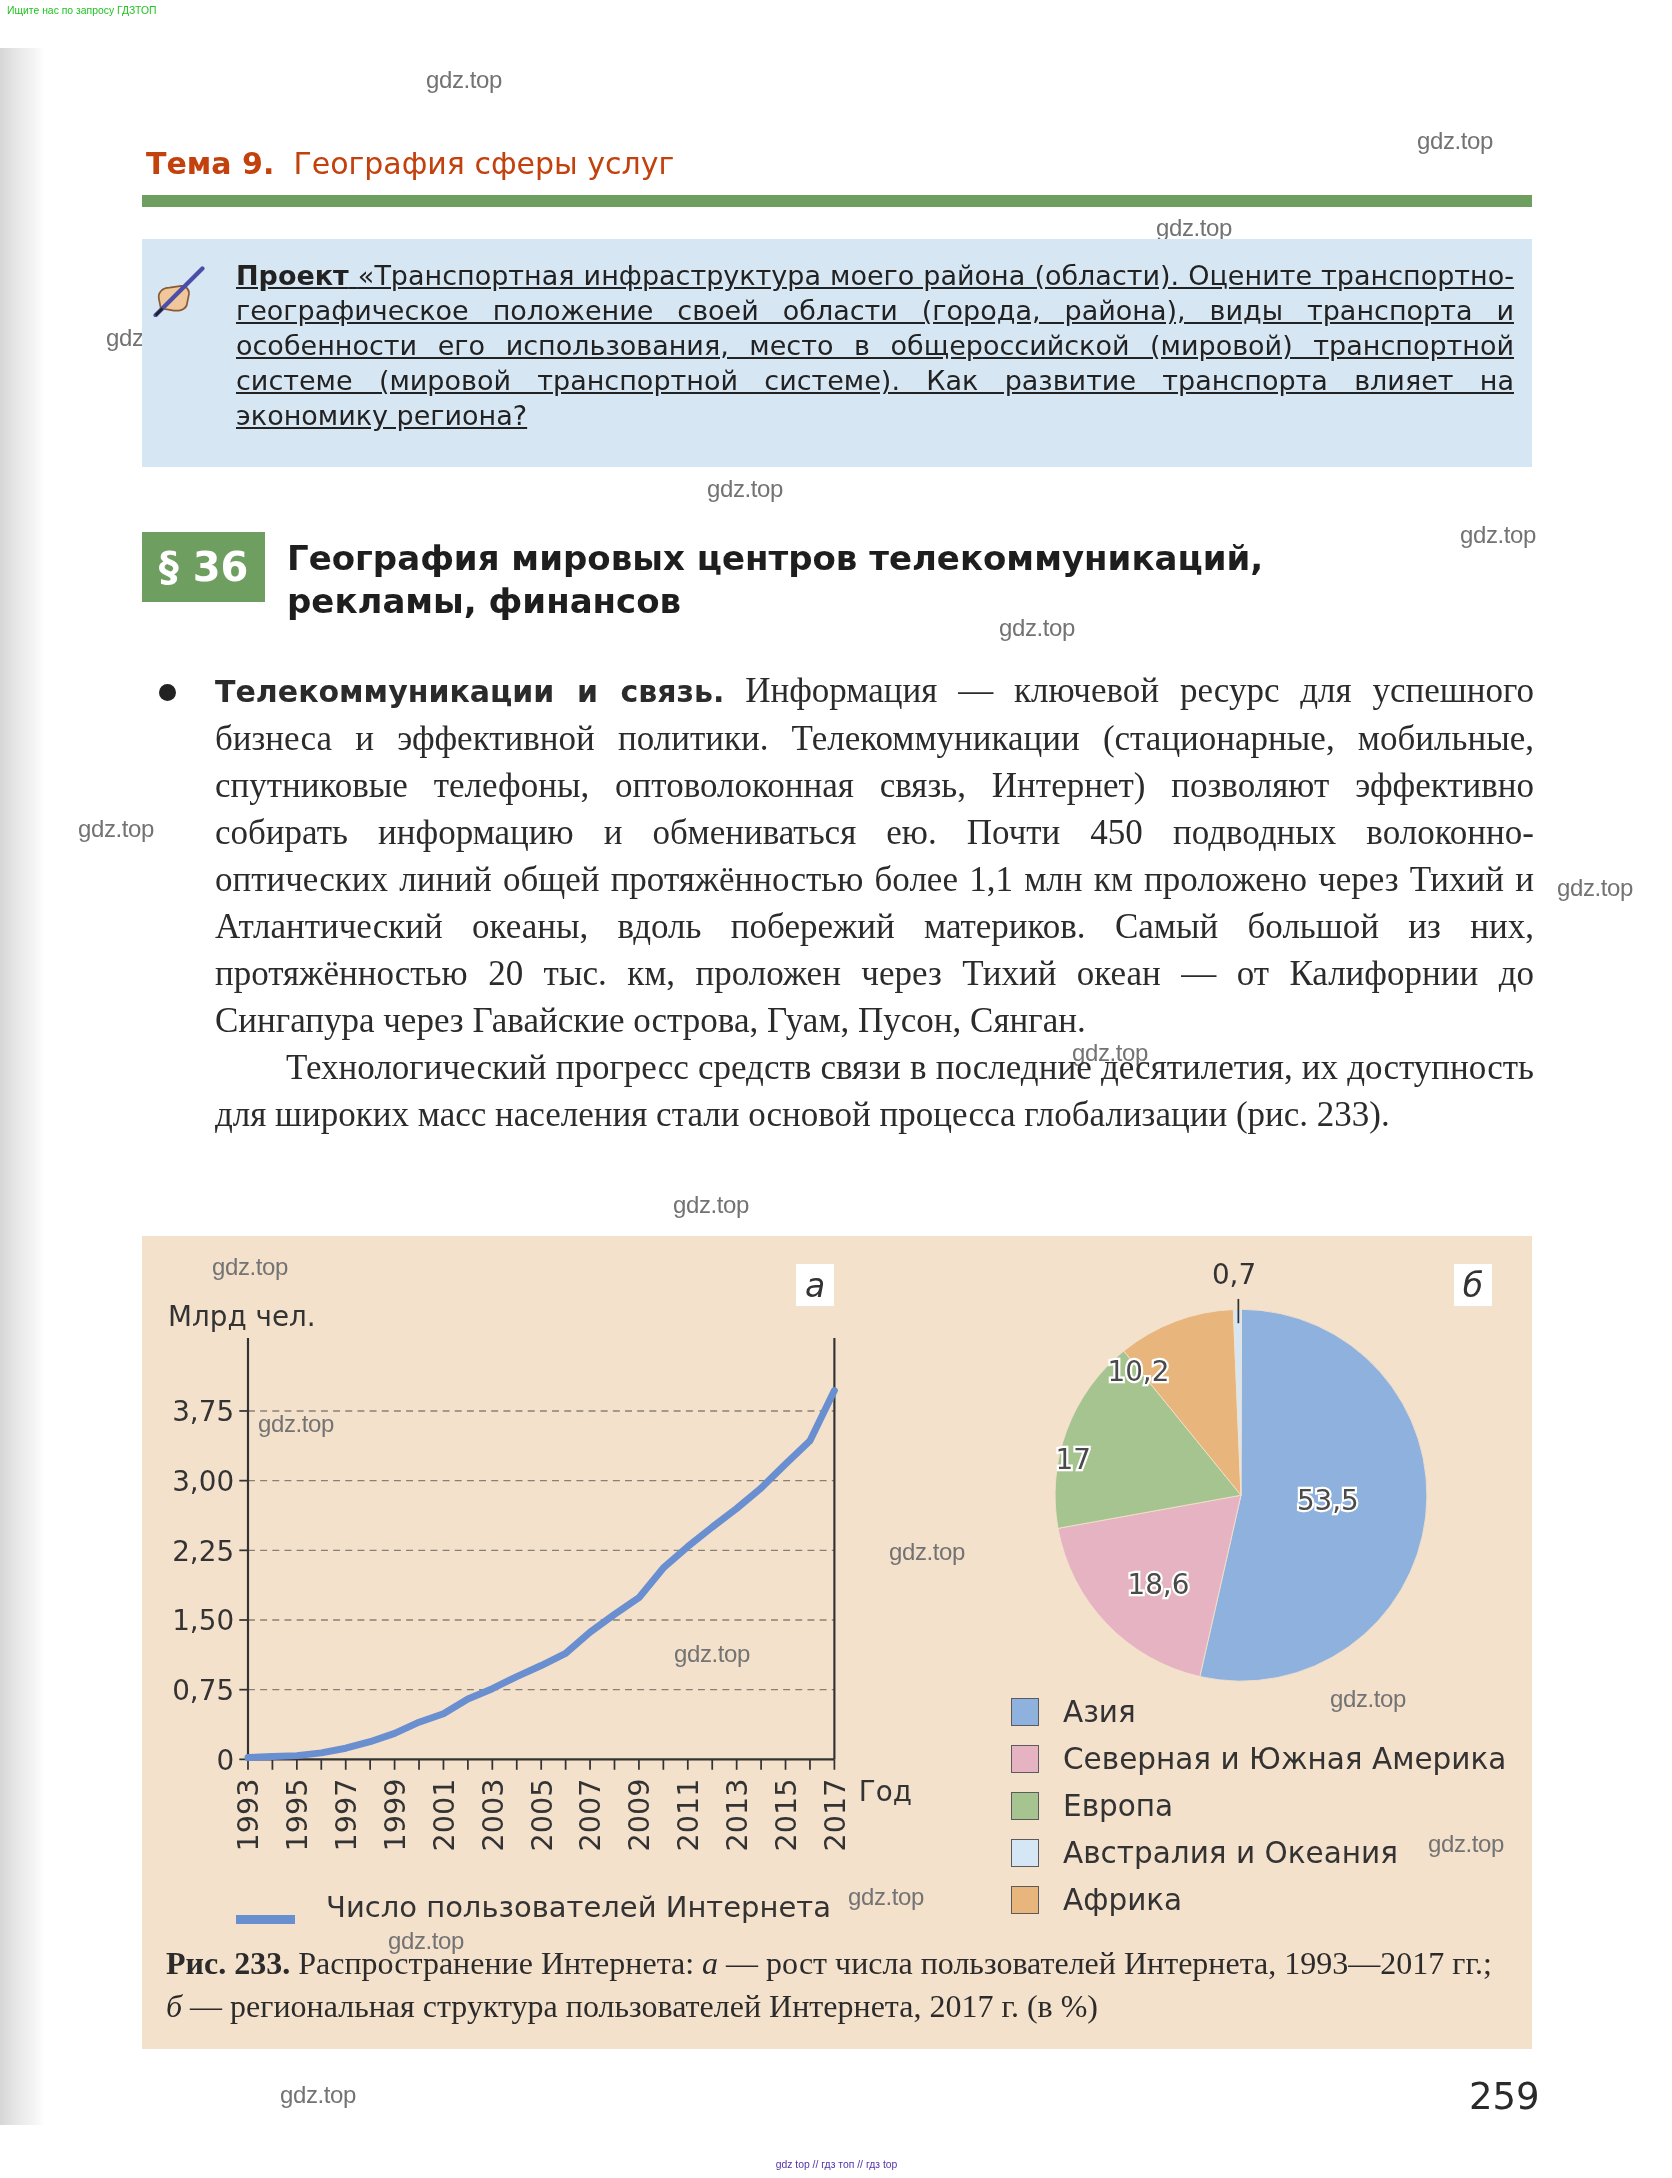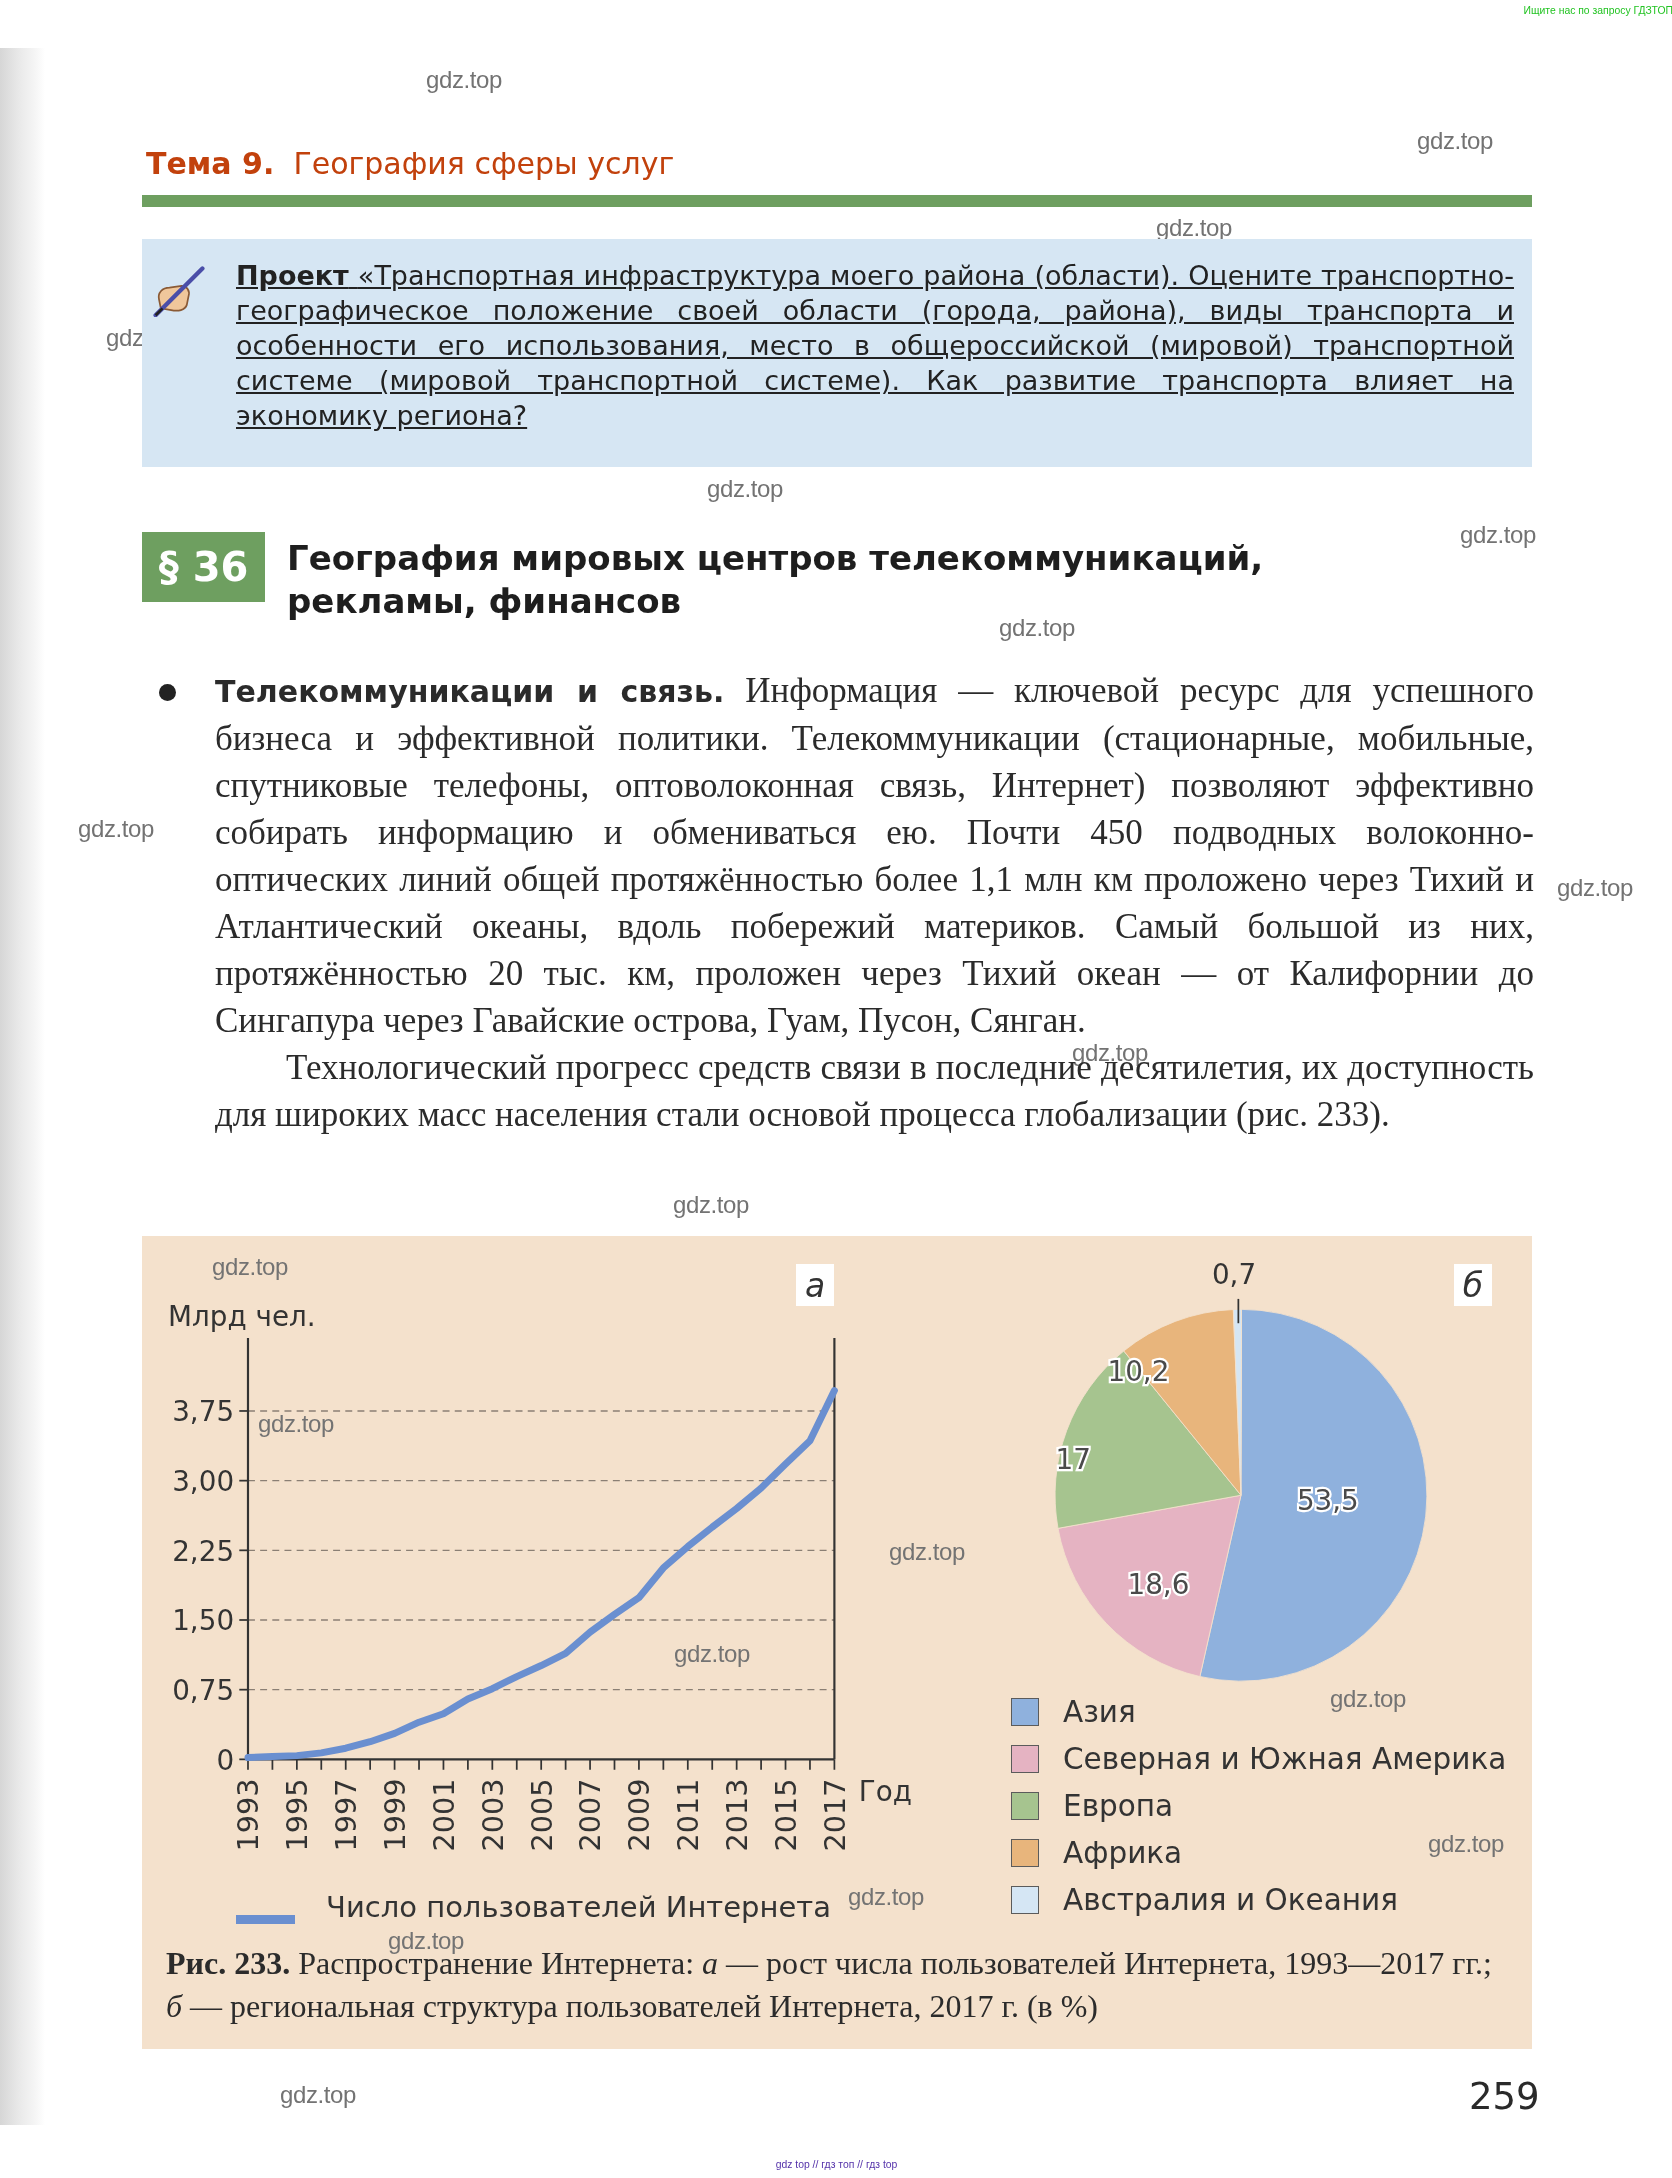--- a/index.html
+++ b/index.html
@@ -1,21 +1,21 @@
 <!DOCTYPE html>
 <html style="font-size:14px"><head>
 <meta charset="utf-8">
 <style>
   * { box-sizing: border-box; margin: 0; padding: 0; }
   html, body { width: 1673px; height: 2179px; background: #ffffff; overflow: hidden; }
   body { position: relative; font-family: "Liberation Serif", serif; color: #2a2a2a; }
 
   .page-edge { position: absolute; left: 0; top: 48px; width: 45px; height: 2077px;
     background: linear-gradient(to right, #d6d6d6 0%, #e8e8e8 40%, #f6f6f6 80%, #ffffff 100%); }
-  .top-ad { position: absolute; top: 5.2px; left: 0; width: 1673px; text-align: right;
+  .top-ad { position: absolute; top: 5.2px; left: 0; width: 1673px; text-align: left;
     font-family: "Liberation Sans", sans-serif; font-size: 10.4px; color: #22c322; padding-left: 7px; }
   .bottom-ad { position: absolute; top: 2159px; left: 0; width: 1673px; text-align: center;
     font-family: Liberation Sans, sans-serif; font-size: 10.4px; color: #5533aa; }
 
   .wm { position: absolute; font-family: "Liberation Sans", sans-serif; font-size: 24px; color: #737373; letter-spacing: -0.4px; }
 
   .topic-header { position: absolute; left: 146px; top: 146px; font-family: "DejaVu Sans", sans-serif;
     font-size: 30px; color: #c2410c; }
   .topic-header b { font-weight: bold; }
   .topic-rule { position: absolute; left: 142px; top: 195px; width: 1390px; height: 12px; background: #6e9f60; }
@@ -223,26 +223,26 @@
       </div>
       <div class="item">
         <div class="sw" style="background: rgb(229, 179, 194);"></div>
         <span class="label">Северная и Южная Америка</span>
       </div>
       <div class="item">
         <div class="sw" style="background: rgb(166, 196, 143);"></div>
         <span class="label">Европа</span>
       </div>
       <div class="item">
+        <div class="sw" style="background: rgb(213, 230, 244);"></div>
+        <span class="label">Австралия и Океания</span>
+      </div>
+      <div class="item">
         <div class="sw" style="background: rgb(232, 181, 124);"></div>
         <span class="label">Африка</span>
-      </div>
-      <div class="item">
-        <div class="sw" style="background: rgb(213, 230, 244);"></div>
-        <span class="label">Австралия и Океания</span>
       </div>
     </div>
 
   <div class="caption">
     <b>Рис. 233.</b><span> Распространение Интернета: </span><i>а</i><span> — рост числа пользователей Интернета, 1993—2017 гг.; </span><i>б</i><span> — региональная структура пользователей Интернета, 2017 г. (в %)</span>
   </div>
 </div>
 
 <div class="wm" style="left:280px;top:2081px">gdz.top</div>
 <div class="page-number">259</div>

